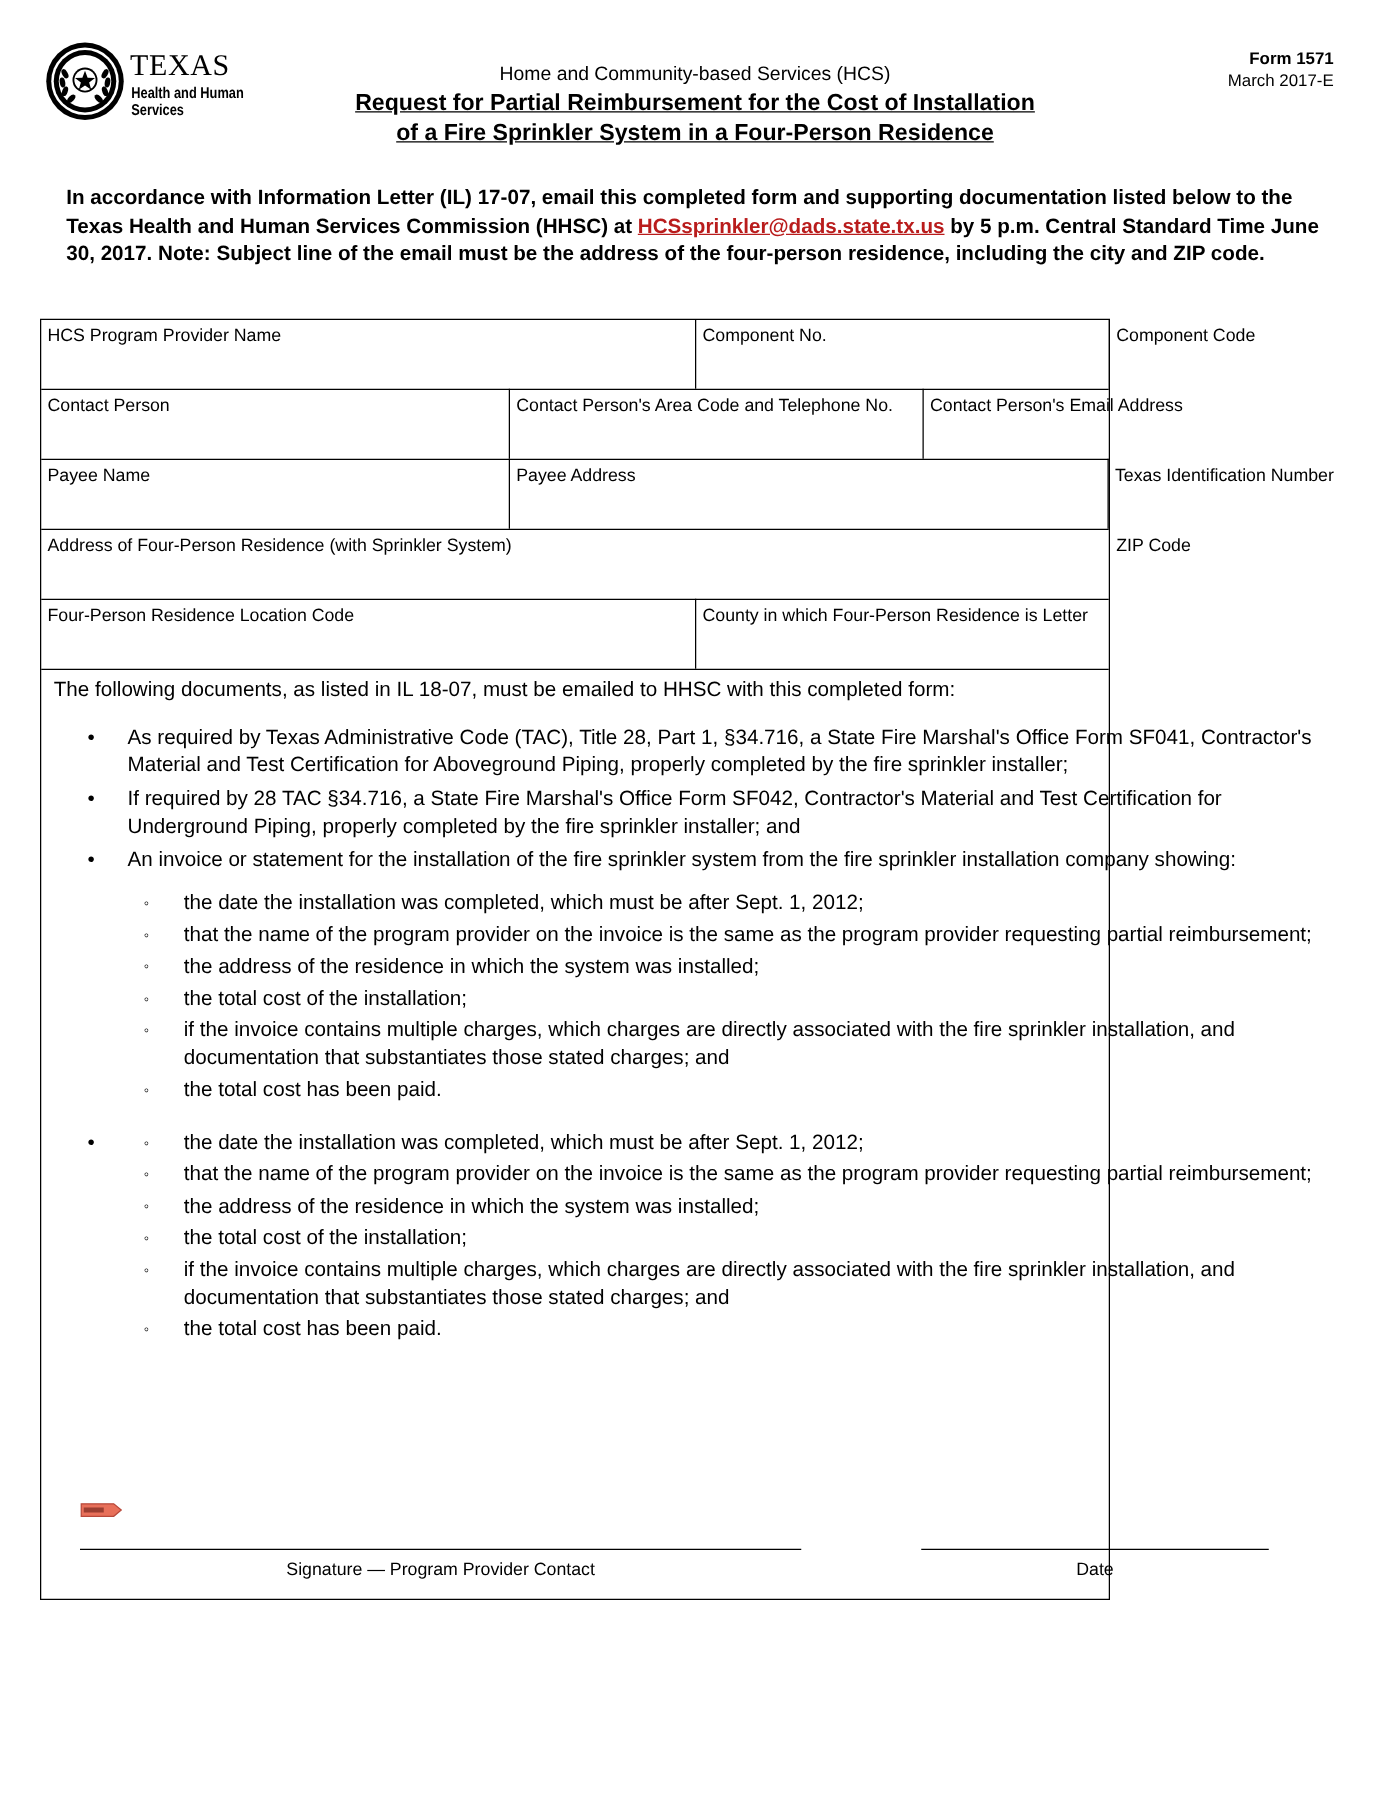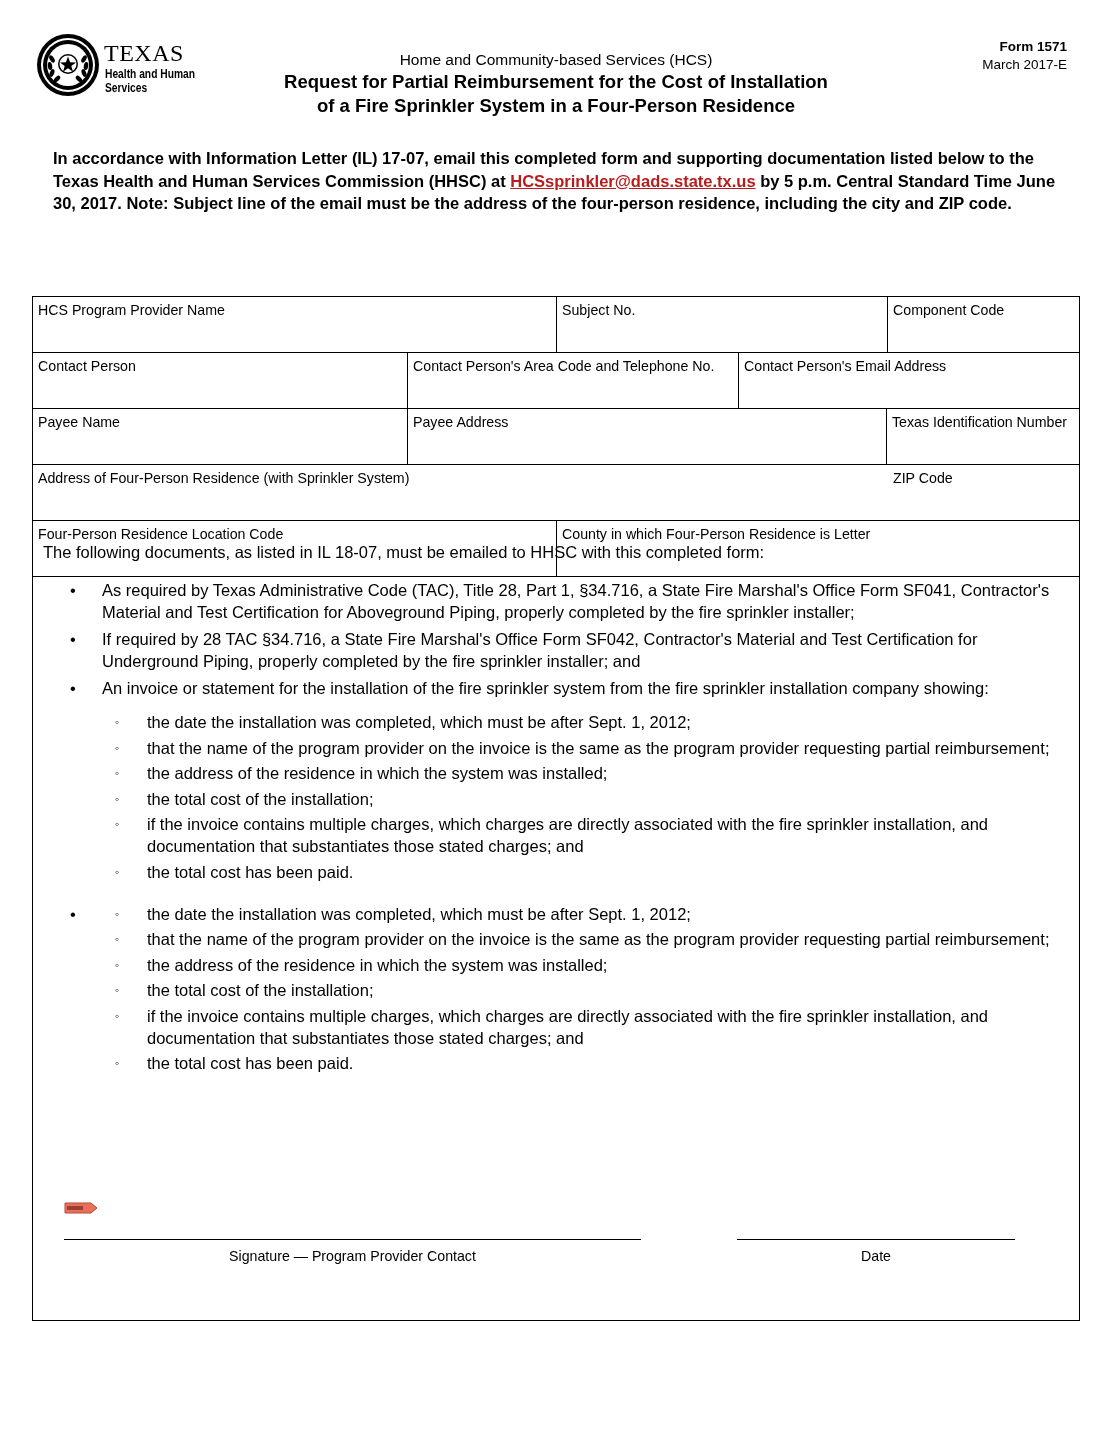--- a/index.html
+++ b/index.html
@@ -5,27 +5,27 @@
   html, body { margin: 0; padding: 0; background: #ffffff; }
   body { width: 1113px; height: 1440px; position: relative; overflow: hidden;
          font-family: "Liberation Sans", sans-serif; color: #000; }
   .abs { position: absolute; }
   
   #logo { left: 36px; top: 33px; width: 170px; height: 68px; }
   .seal { position: absolute; left: 0; top: 0; width: 64px; height: 64px; }
   .logo-texas { position: absolute; left: 68px; top: 8px; font-family: "Liberation Serif", serif; font-size: 24px; letter-spacing: 0.5px; line-height: 24px; }
   .logo-hhs { position: absolute; left: 69px; top: 34px; font-size: 12.5px; font-weight: bold; line-height: 14px; transform: scaleX(0.82); transform-origin: left top; white-space: nowrap; }
   #hdr-sub { left: 250px; top: 51px; width: 612px; text-align: center; font-size: 15.5px; }
-  #hdr-title { left: 200px; top: 70px; width: 712px; text-align: center; font-size: 18.5px; font-weight: bold; line-height: 24px; }
+  #hdr-title { left: 200px; top: 70px; width: 712px; text-align: center; font-size: 18.5px; font-weight: bold; line-height: 24px; text-decoration: underline; }
   #form-no { right: 46px; top: 38px; text-align: right; font-size: 13.5px; line-height: 18px; }
   #form-no .f { font-weight: bold; }
   #intro { left: 53px; top: 147px; width: 1010px; font-size: 16.5px; font-weight: bold; line-height: 22.5px; }
   #intro a { color: #b91c1c; text-decoration: underline; }
   
-  #grid { left: 32px; top: 255px; width: 1048px; height: 1025px; border: 1px solid #000; box-sizing: border-box; margin-top: 41px; }
+  #grid { left: 32px; top: 255px; width: 856px; height: 1025px; border: 1px solid #000; box-sizing: border-box; }
   .cell { position: absolute; box-sizing: border-box; font-size: 14.2px; padding: 5px 5px; }
   .hline { position: absolute; left: 0; right: 0; height: 1px; background: #000; }
   .vline { position: absolute; width: 1px; background: #000; }
   
   #docs { left: 43px; top: 541px; width: 1020px; font-size: 16.5px; line-height: 22px; }
   .lead { margin: 0 0 10px 0; }
   ul.lvl1 { list-style: none; margin: 0; padding: 0; }
   ul.lvl1 > li { position: relative; padding-left: 59px; margin-bottom: 5px; }
   ul.lvl1 > li > .b { position: absolute; left: 27px; top: 0; }
   ul.lvl2 { list-style: none; margin: 12px 0 14px 0; padding: 0; }
@@ -84,21 +84,21 @@
 
   <div class="hline" style="top:55px"></div>
   <div class="hline" style="top:111px"></div>
   <div class="hline" style="top:167px"></div>
   <div class="hline" style="top:223px"></div>
   <div class="hline" style="top:279px"></div>
 
   <div class="vline" style="left:523px; top:0; height:55px"></div>
   <div class="vline" style="left:854px; top:0; height:55px"></div>
   <div class="cell" style="left:0; top:0; width:523px; height:55px"><span>HCS Program Provider Name</span></div>
-  <div class="cell" style="left:524px; top:0; width:330px; height:55px"><span>Subject No.</span></div>
+  <div class="cell" style="left:524px; top:0; width:330px; height:55px"><span>Component No.</span></div>
   <div class="cell" style="left:855px; top:0; width:192px; height:55px"><span>Component Code</span></div>
 
   <div class="vline" style="left:374px; top:55px; height:56px"></div>
   <div class="vline" style="left:705px; top:55px; height:56px"></div>
   <div class="cell" style="left:0; top:56px; width:374px; height:55px"><span>Contact Person</span></div>
   <div class="cell" style="left:375px; top:56px; width:330px; height:55px"><span>Contact Person's Area Code and Telephone No.</span></div>
   <div class="cell" style="left:706px; top:56px; width:341px; height:55px"><span>Contact Person's Email Address</span></div>
 
   <div class="vline" style="left:374px; top:111px; height:56px"></div>
   <div class="vline" style="left:853px; top:111px; height:56px"></div>

